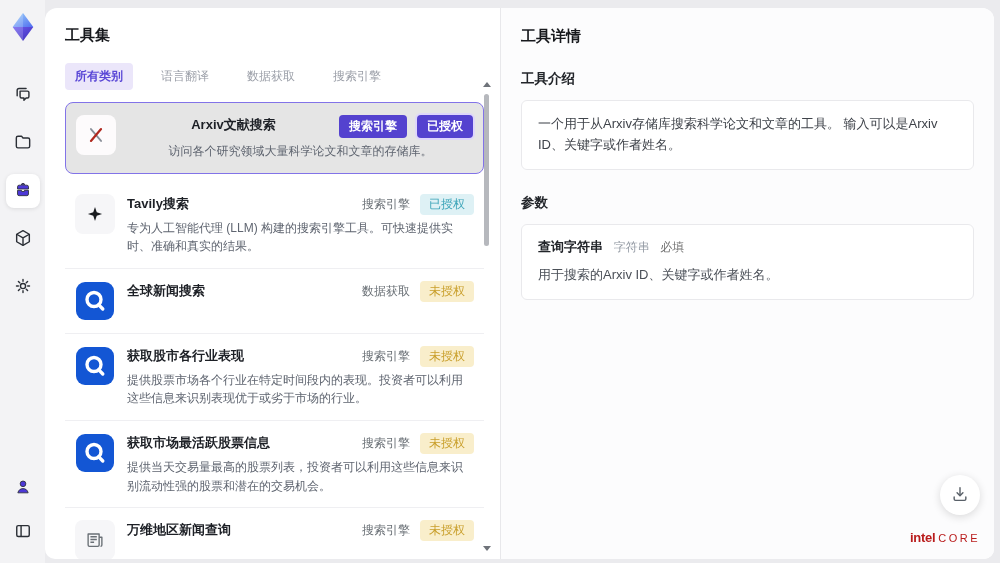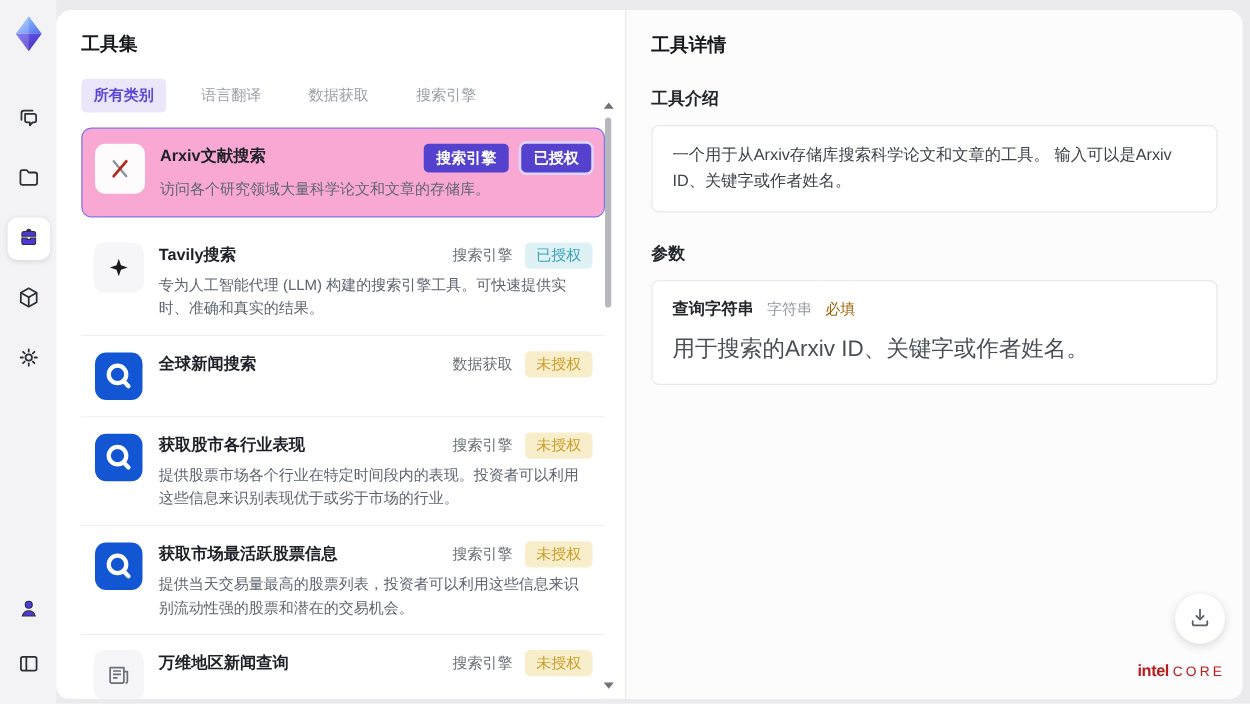--- a/index.html
+++ b/index.html
@@ -39,22 +39,22 @@
     border:none; background:transparent; font-size:12px; color:#9b9fa8; cursor:pointer;
     padding:5px 10px; border-radius:4px; font-family:inherit;
   }
   .tab.active { background:#ebe6fa; color:#5a47d6; font-weight:bold; }
   .tool-list { margin-top:12px; width:419px; }
   .card {
     display:flex; gap:12px; padding:12px 10px; cursor:pointer;
     border-bottom:1px solid #efeff2; background:#fff;
   }
   .card.selected {
-    border:1.5px solid #8273e8; background:#f9a8d4; border-radius:8px;
-    padding:12px 10px; margin-bottom:8px;
+    border:1.5px solid #8273e8; background:#e5e5e5; border-radius:8px;
+    padding:12px 10px; margin-bottom:8px;text-align:center;
   }
   .tool-icon {
     width:40px; height:40px; flex:none; border-radius:8px; background:#f6f6f8;
     display:flex; align-items:center; justify-content:center; overflow:hidden;
   }
   .tool-icon.white { background:#fdfbfc; }
   .tool-icon.blue { background:transparent; }
   .tool-body { flex:1; min-width:0; }
   .tool-top { display:flex; align-items:flex-start; }
   .tool-name { font-size:13px; font-weight:bold; color:#1d2026; flex:1; padding-top:1px; }
@@ -79,22 +79,22 @@
   .details-panel { flex:1; border-left:1px solid #e8e8eb; background:#fcfcfd; padding:19px 20px; position:relative; }
   .details-title { font-size:15px; font-weight:bold; color:#17191d; }
   .section-label { font-size:13.5px; font-weight:bold; color:#22252a; margin-top:24px; }
   .box {
     margin-top:12px; background:#ffffff; border:1px solid #e9e9ec; border-radius:6px;
     padding:13px 16px; font-size:13px; color:#3f434a; line-height:1.6;
   }
   .param-row { line-height:1.4; }
   .param-name { font-size:13px; font-weight:bold; color:#22252a; }
   .param-type { font-size:12px; color:#9097a1; margin-left:7px;text-align:right; }
-  .param-required { font-size:12px; color:#a16207; margin-left:7px; }
-  .param-desc { margin-top:9px; font-size:18px; color:#4a4f57; }
+  .param-required { font-size:12px; color:#737373; margin-left:7px; }
+  .param-desc { margin-top:9px; font-size:13px; color:#4a4f57; }
   
   .fab {
     position:absolute; right:14px; bottom:44px; width:40px; height:40px; border-radius:50%;
     background:#ffffff; border:none; box-shadow:0 2px 8px rgba(0,0,0,.14);
     display:flex; align-items:center; justify-content:center; cursor:pointer;
   }
   .brand { position:absolute; right:14px; bottom:13px; color:#b91c1c; white-space:nowrap; user-select:none; }
   .brand .b1 { font-size:13px; font-weight:bold; letter-spacing:-0.3px; }
   .brand .b2 { font-size:11px; letter-spacing:2.5px; margin-left:3px; }
 </style>

